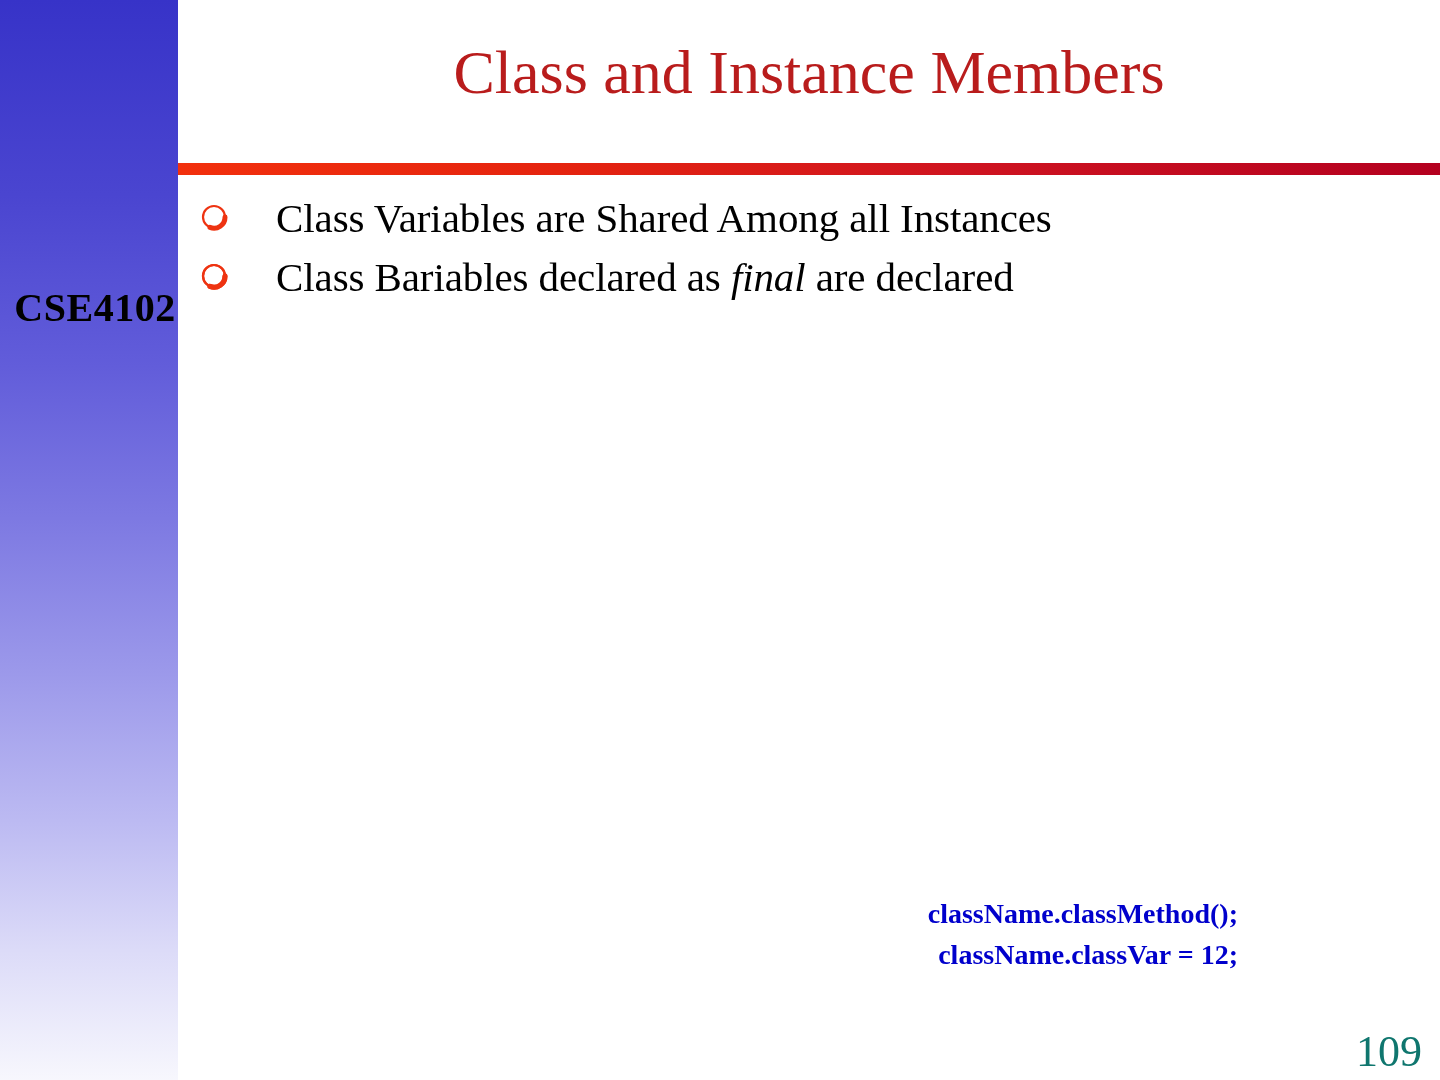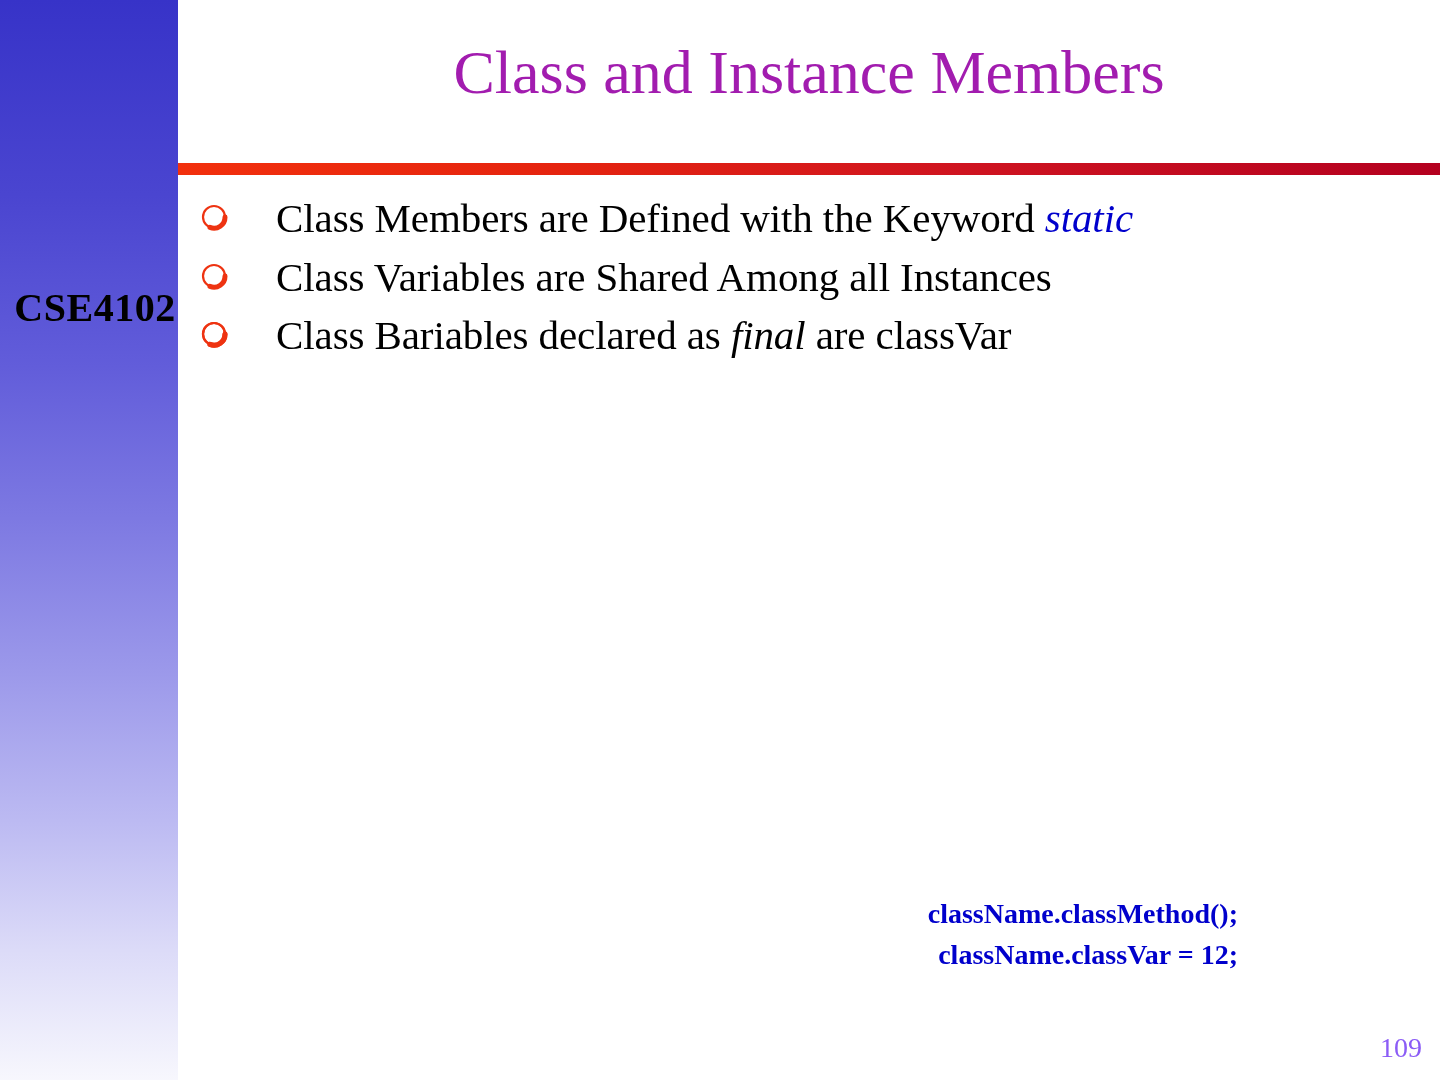--- a/index.html
+++ b/index.html
@@ -51,21 +51,21 @@
 
   
   #title {
     position: absolute;
     left: 178px;
     top: 40px;
     width: 1262px;
     text-align: center;
     font-size: 62px;
     line-height: 1.05;
-    color: #a21caf;
+    color: #b91c1c;
     white-space: nowrap;
   }
 
   
   #divider {
     position: absolute;
     left: 178px;
     top: 163px;
     width: 1262px;
     height: 12px;
@@ -119,23 +119,23 @@
     font-weight: bold;
     font-size: 28px;
     line-height: 1.48;
   }
   #code-block div { white-space: nowrap; }
 
   
   #page-number {
     position: absolute;
     right: 18px;
-    bottom: 16px;
-    font-size: 28px;
-    color: #8b5cf6;
+    bottom: 3px;
+    font-size: 44px;
+    color: #0f766e;
   }
 </style>
 </head>
 <body>
 
 <div id="slide">
 
   <div id="sidebar">
     <div id="course-code">CSE4102</div>
   </div>
@@ -143,39 +143,33 @@
   <div id="title">Class and Instance Members</div>
 
   <div id="divider"></div>
 
   <div id="bullets">
       <div class="bullet-row"><span class="bullet-marker">
           <svg width="30" height="30" viewBox="0 0 30 30">
             <circle cx="14" cy="15" r="11" fill="none" stroke="#EE3311" stroke-width="2.2"></circle>
             <path d="M 25 15 A 11 11 0 0 1 10 25.4" fill="none" stroke="#EE3311" stroke-width="5" stroke-linecap="round"></path>
           </svg>
-        </span><span class="bullet-text"><span>Class Members are Defined with the Keyword </span><span class="kw-static">static</span></span></div>
-      <div class="bullet-row"><span class="bullet-marker">
-          <svg width="30" height="30" viewBox="0 0 30 30">
-            <circle cx="14" cy="15" r="11" fill="none" stroke="#EE3311" stroke-width="2.2"></circle>
-            <path d="M 25 15 A 11 11 0 0 1 10 25.4" fill="none" stroke="#EE3311" stroke-width="5" stroke-linecap="round"></path>
-          </svg>
         </span><span class="bullet-text"><span>Class Variables are Shared Among all Instances</span></span></div>
       <div class="bullet-row"><span class="bullet-marker">
           <svg width="30" height="30" viewBox="0 0 30 30">
             <circle cx="14" cy="15" r="11" fill="none" stroke="#EE3311" stroke-width="2.2"></circle>
             <path d="M 25 15 A 11 11 0 0 1 10 25.4" fill="none" stroke="#EE3311" stroke-width="5" stroke-linecap="round"></path>
           </svg>
         </span></div>
       <div class="bullet-row"><span class="bullet-marker">
           <svg width="30" height="30" viewBox="0 0 30 30">
             <circle cx="14" cy="15" r="11" fill="none" stroke="#EE3311" stroke-width="2.2"></circle>
             <path d="M 25 15 A 11 11 0 0 1 10 25.4" fill="none" stroke="#EE3311" stroke-width="5" stroke-linecap="round"></path>
           </svg>
-        </span><span class="bullet-text"><span>Class Bariables declared as </span><span class="kw-final">final</span><span> are classVar</span></span></div>
+        </span><span class="bullet-text"><span>Class Bariables declared as </span><span class="kw-final">final</span><span> are declared</span></span></div>
     </div>
 
   <div id="code-block">
       <div>className.classMethod();</div>
       <div>className.classVar = 12;</div>
     </div>
 
   <div id="page-number">109</div>
 
 </div>

